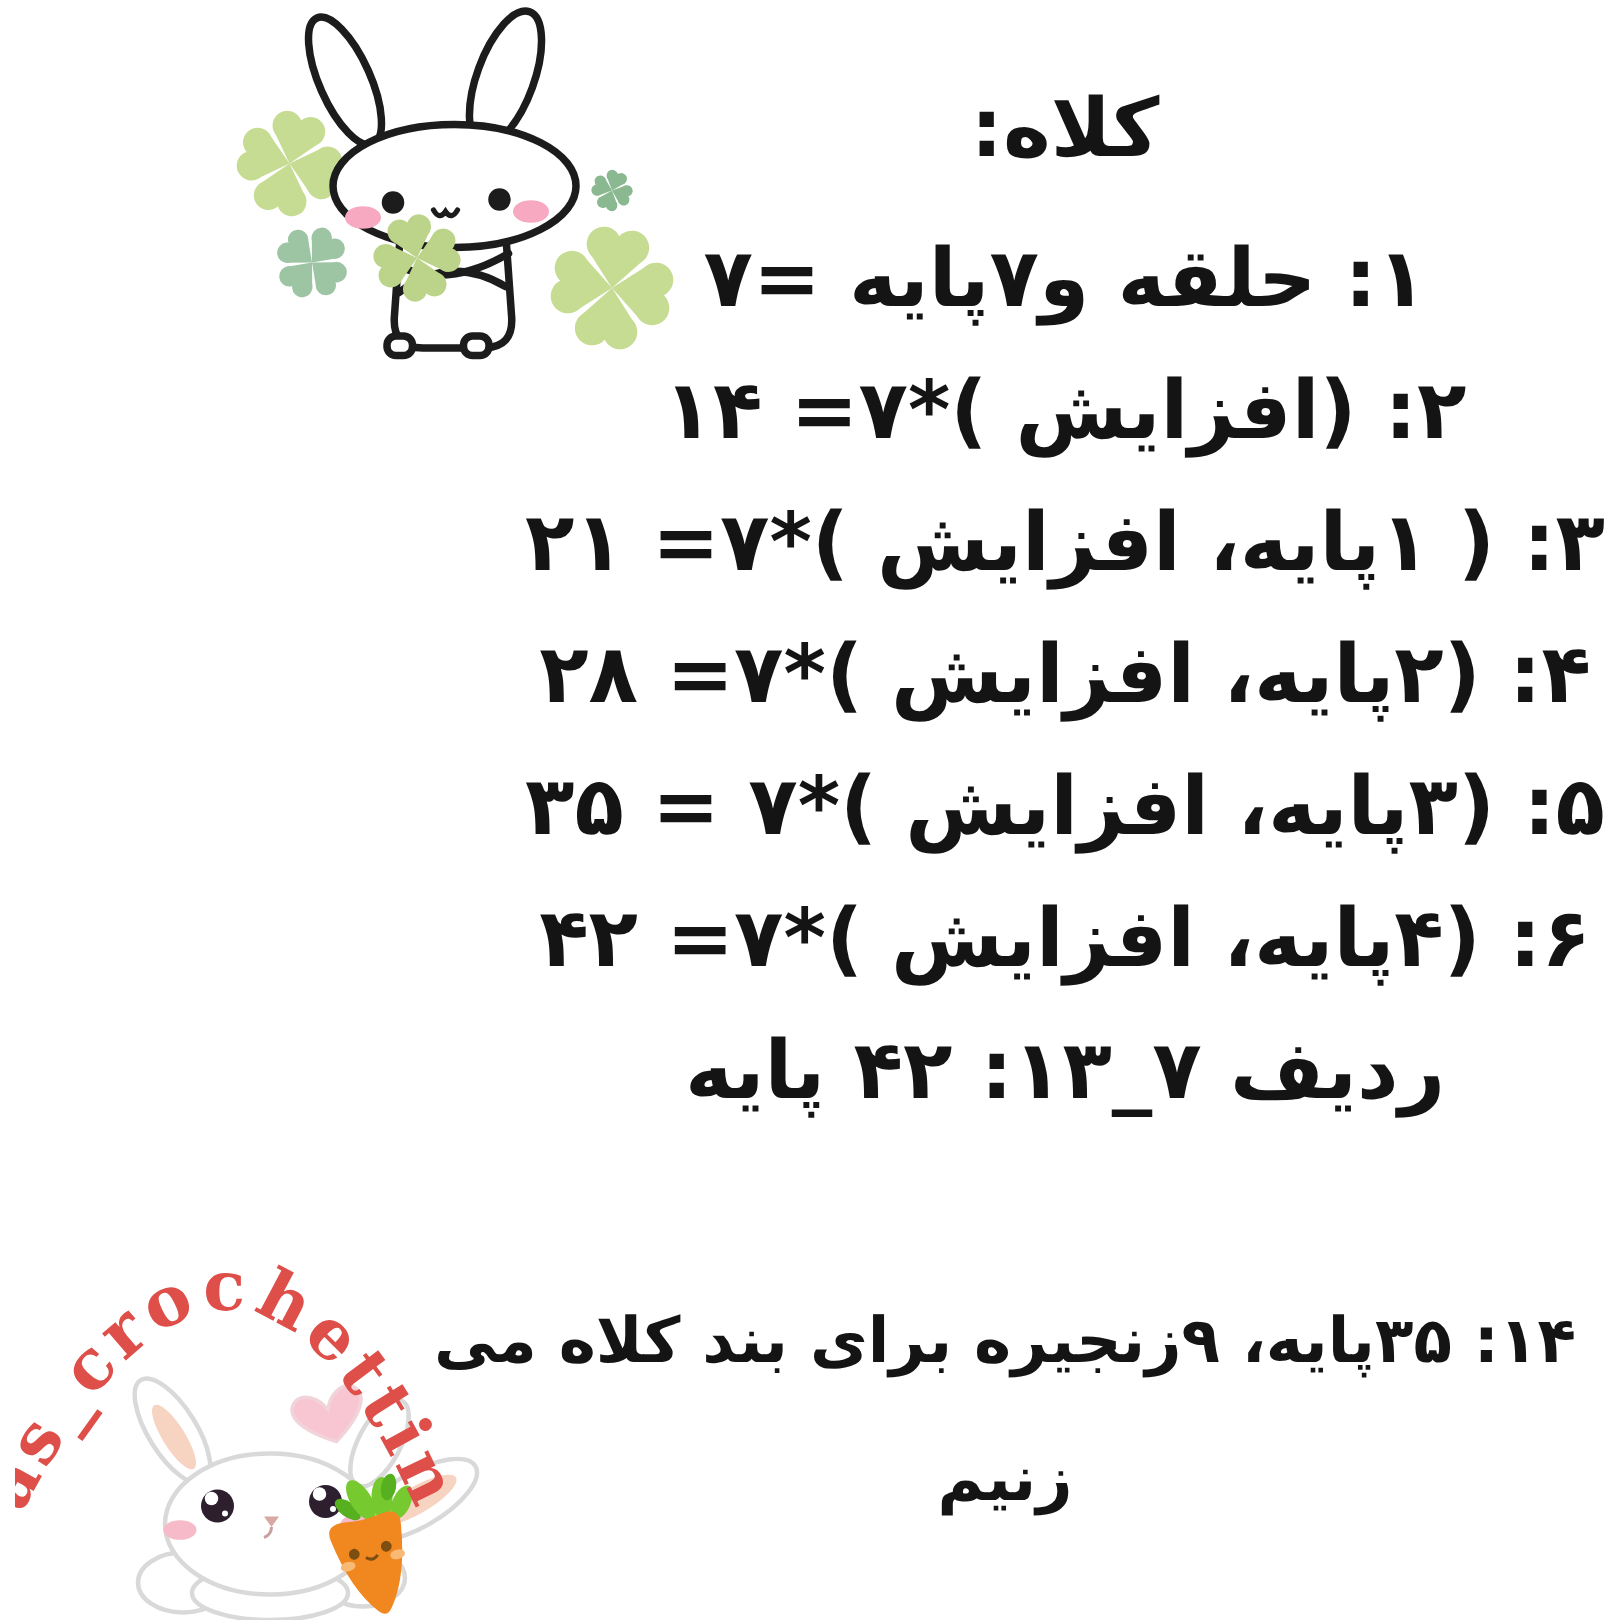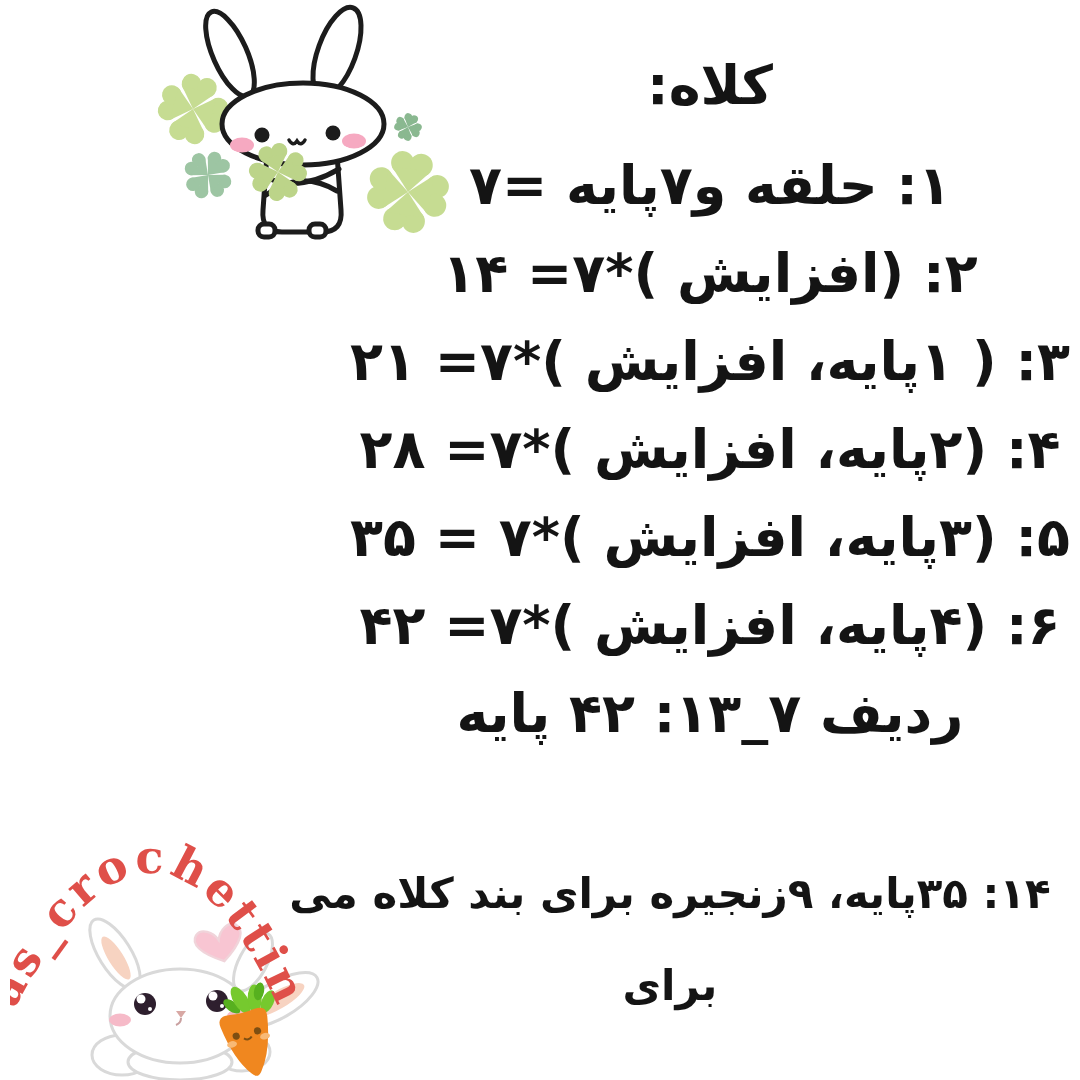--- a/index.html
+++ b/index.html
@@ -113,21 +113,21 @@
     <div class="fa-text row">۲: (افزایش )*۷= ۱۴</div>
     <div class="fa-text row">۳: ( ۱پایه، افزایش )*۷= ۲۱</div>
     <div class="fa-text row">۴: (۲پایه، افزایش )*۷= ۲۸</div>
     <div class="fa-text row">۵: (۳پایه، افزایش )*۷ = ۳۵</div>
     <div class="fa-text row">۶: (۴پایه، افزایش )*۷= ۴۲</div>
     <div class="fa-text row">ردیف ۷_۱۳: ۴۲ پایه</div>
   </div>
 
   <div class="pattern-footer">
     <div class="fa-text row">۱۴: ۳۵پایه، ۹زنجیره برای بند کلاه می</div>
-    <div class="fa-text row">برای</div>
+    <div class="fa-text row">زنیم</div>
   </div>
 
   <svg class="illu-logo" viewBox="0 0 315 268" aria-hidden="true">
     <defs>
       <path id="arcPath" d="M 8 190 Q 148 -70 268 195" fill="none"></path>
     </defs>
 
     <path d="M0 9 C-3 1 -12 -5 -18 0 C-24 6 -19 16 0 28 C19 16 24 6 18 0 C12 -5 3 1 0 9 Z" transform="translate(206,118) rotate(-15) scale(1.15)" fill="#f8c5d2" stroke="#f0d4da" stroke-width="2"></path>
 
     <g>

